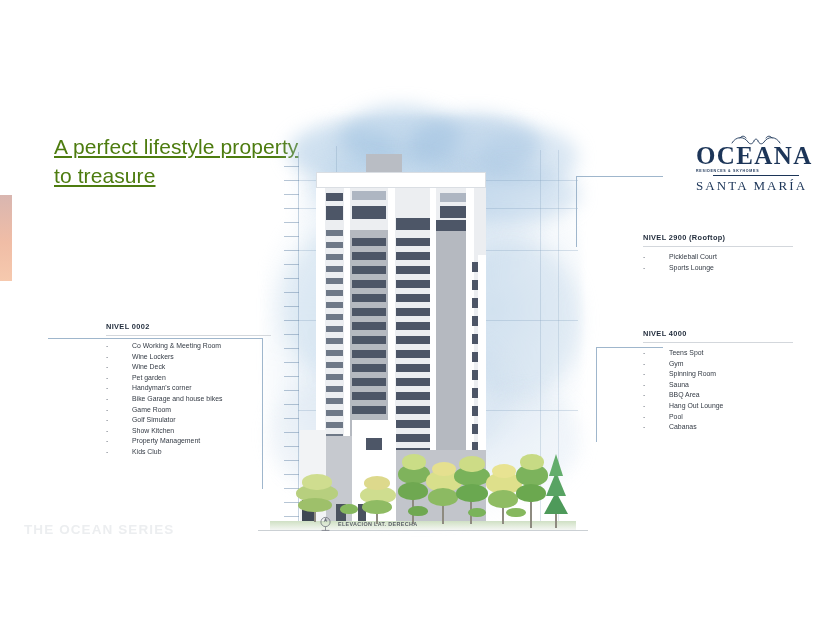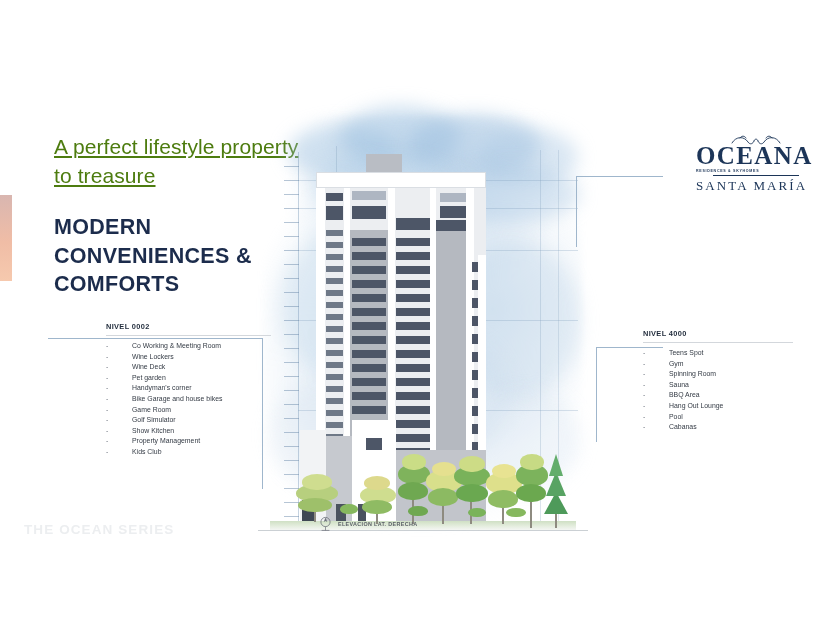--- a/index.html
+++ b/index.html
@@ -263,21 +263,20 @@
 </style>
 </head>
 <body>
 
 <div class="slide">
 
   <div class="accent-bar"></div>
 
   <div class="headline-wrap">
     <div class="kicker">A perfect lifestyle property to treasure</div>
-    <div class="headline">MODERN CONVENIENCES &amp; COMFORTS</div>
   </div>
 
   <div class="stage">
 
     <div class="wash-base"></div>
 
     <div class="wc-cloud" style="left:48px;  top:44px;  width:110px; height:56px; background:rgba(163,196,226,0.48);"></div>
     <div class="wc-cloud" style="left:100px; top:26px;  width:120px; height:62px; background:rgba(152,189,223,0.46);"></div>
     <div class="wc-cloud" style="left:168px; top:34px;  width:132px; height:64px; background:rgba(158,192,224,0.50);"></div>
     <div class="wc-cloud" style="left:238px; top:48px;  width:100px; height:58px; background:rgba(170,200,228,0.44);"></div>
@@ -556,20 +555,34 @@
           <span>Property Management</span>
         </li>
       <li>
           <span class="dash">-</span>
           <span>Kids Club</span>
         </li>
     </ul>
   </div>
 
   <div class="bracket" style="left:576px; top:176px; width:86px; height:70px; border-top-width:1px; border-left-width:1px;"></div>
+  <div class="callout" style="left:643px; top:233px; width:150px;">
+    <div class="callout-title">NIVEL 2900 (Rooftop)</div>
+    <div class="callout-rule"></div>
+    <ul class="callout-list">
+      <li>
+          <span class="dash">-</span>
+          <span>Pickleball Court</span>
+        </li>
+      <li>
+          <span class="dash">-</span>
+          <span>Sports Lounge</span>
+        </li>
+    </ul>
+  </div>
 
   <div class="bracket" style="left:596px; top:347px; width:66px; height:94px; border-top-width:1px; border-left-width:1px;"></div>
   <div class="callout" style="left:643px; top:329px; width:150px;">
     <div class="callout-title">NIVEL 4000</div>
     <div class="callout-rule"></div>
     <ul class="callout-list">
       <li>
           <span class="dash">-</span>
           <span>Teens Spot</span>
         </li>

